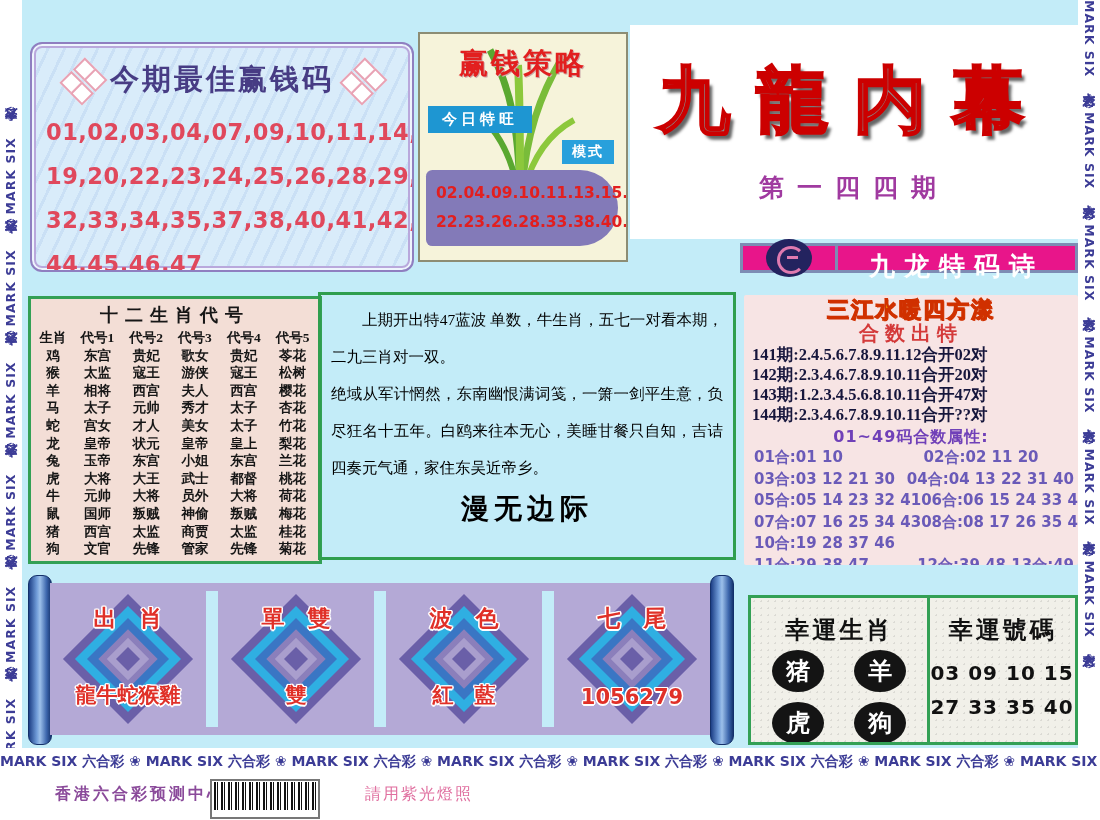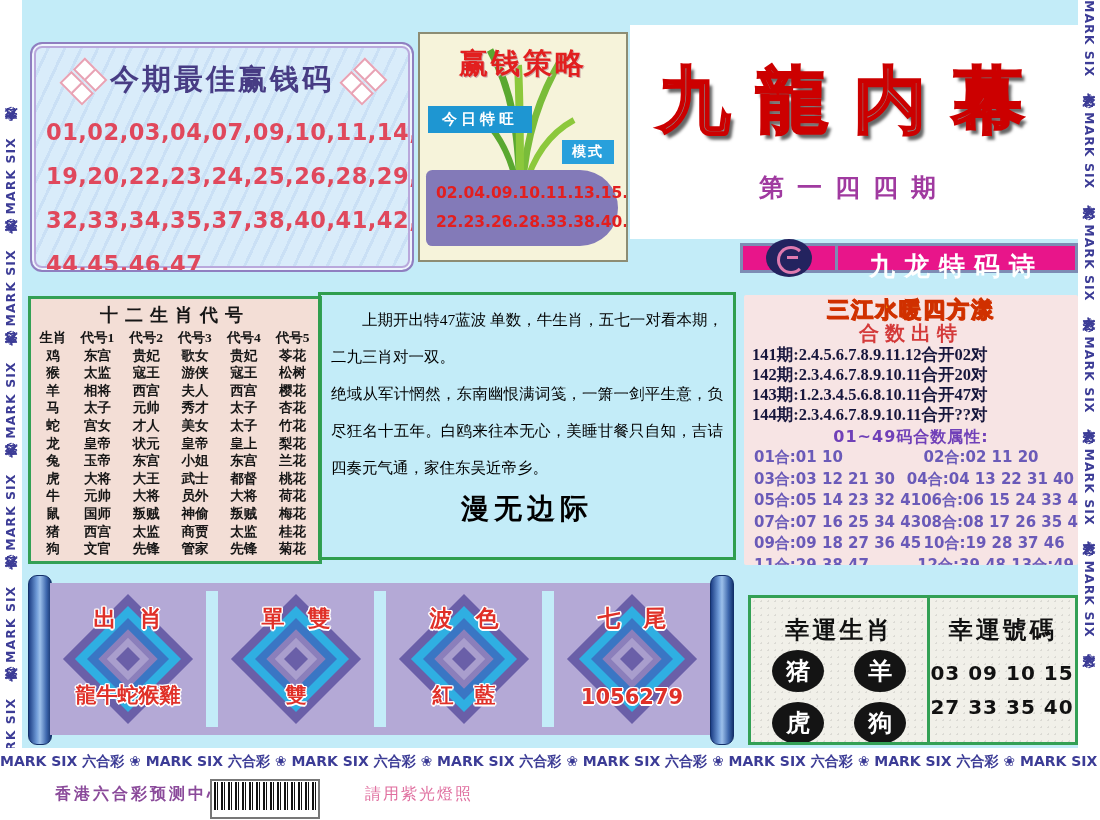--- a/index.html
+++ b/index.html
@@ -317,21 +317,20 @@
       </div>
       <div class="sp-row">
         <span>05合:05 14 23 32 41</span>
         <span>06合:06 15 24 33 42</span>
       </div>
       <div class="sp-row">
         <span>07合:07 16 25 34 43</span>
         <span>08合:08 17 26 35 44</span>
       </div>
       <div class="sp-row">
-        <span>09合:09 18 27 36 45</span>
         <span>10合:19 28 37 46</span>
       </div>
       <div class="sp-row">
         <span>11合:29 38 47</span>
         <span>12合:39 48  13合:49</span>
       </div>
     </div>
   <div class="sp-footer">七八本期显神威</div>
 </div>
 

